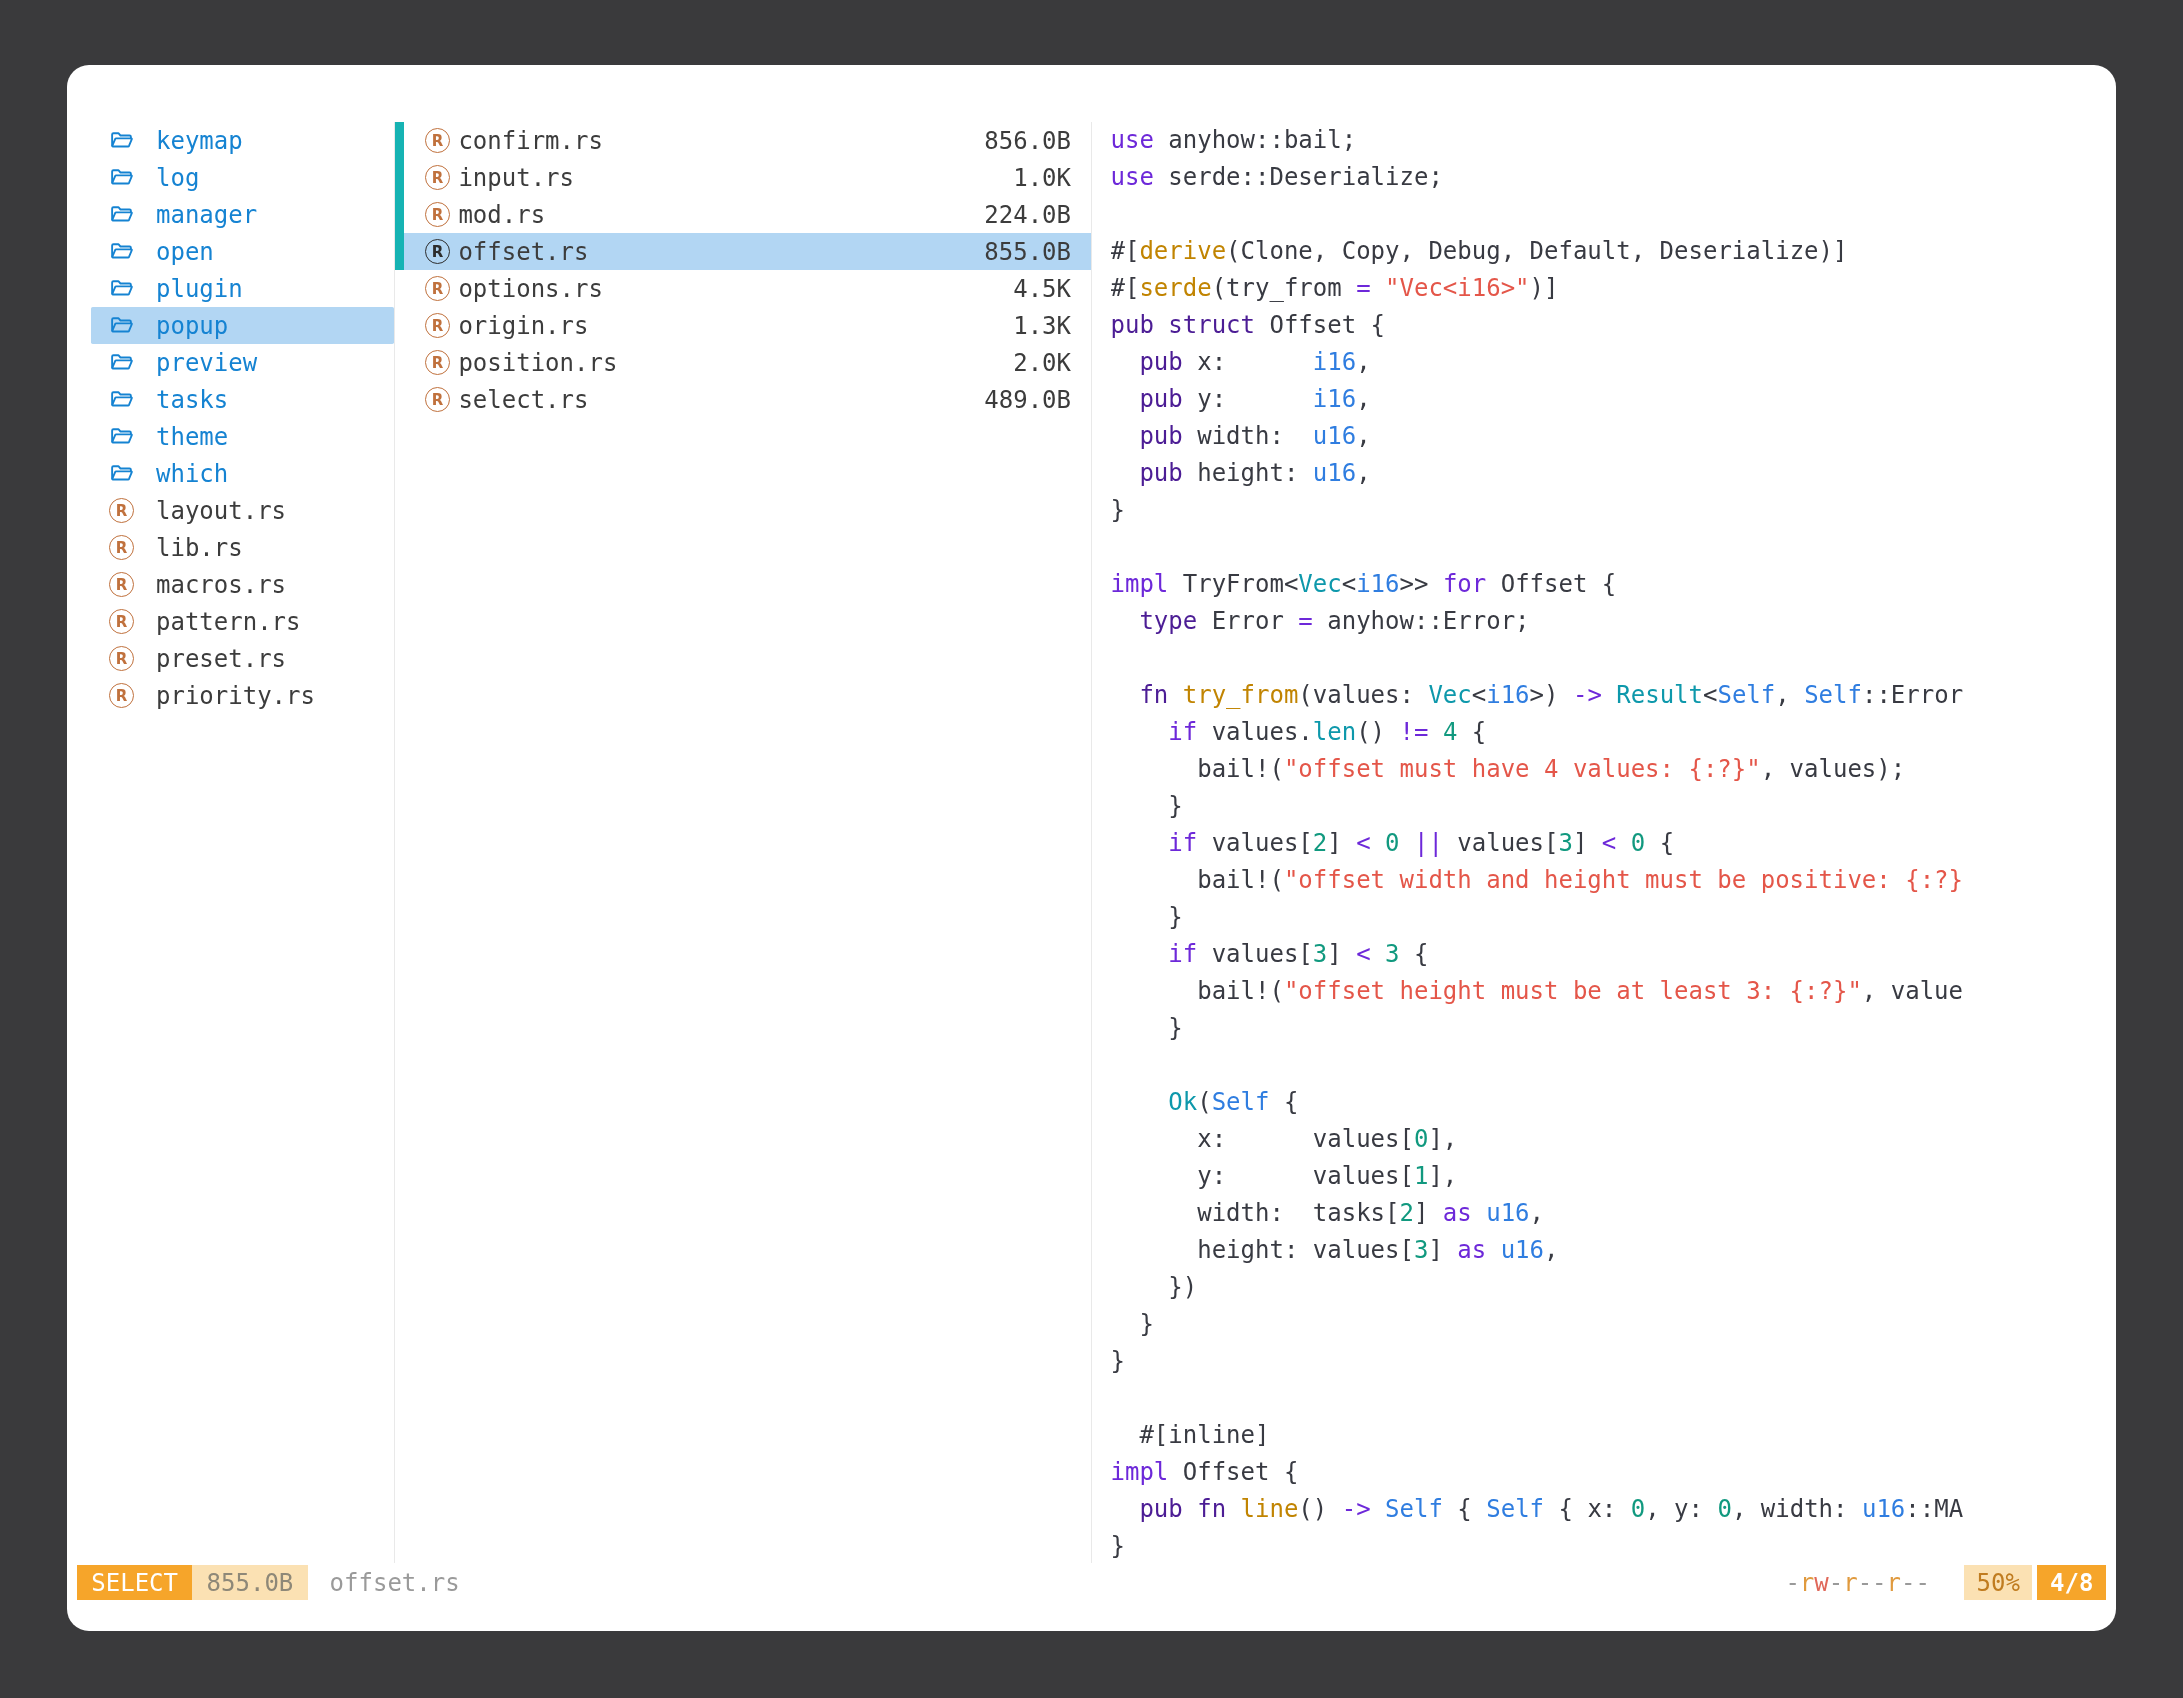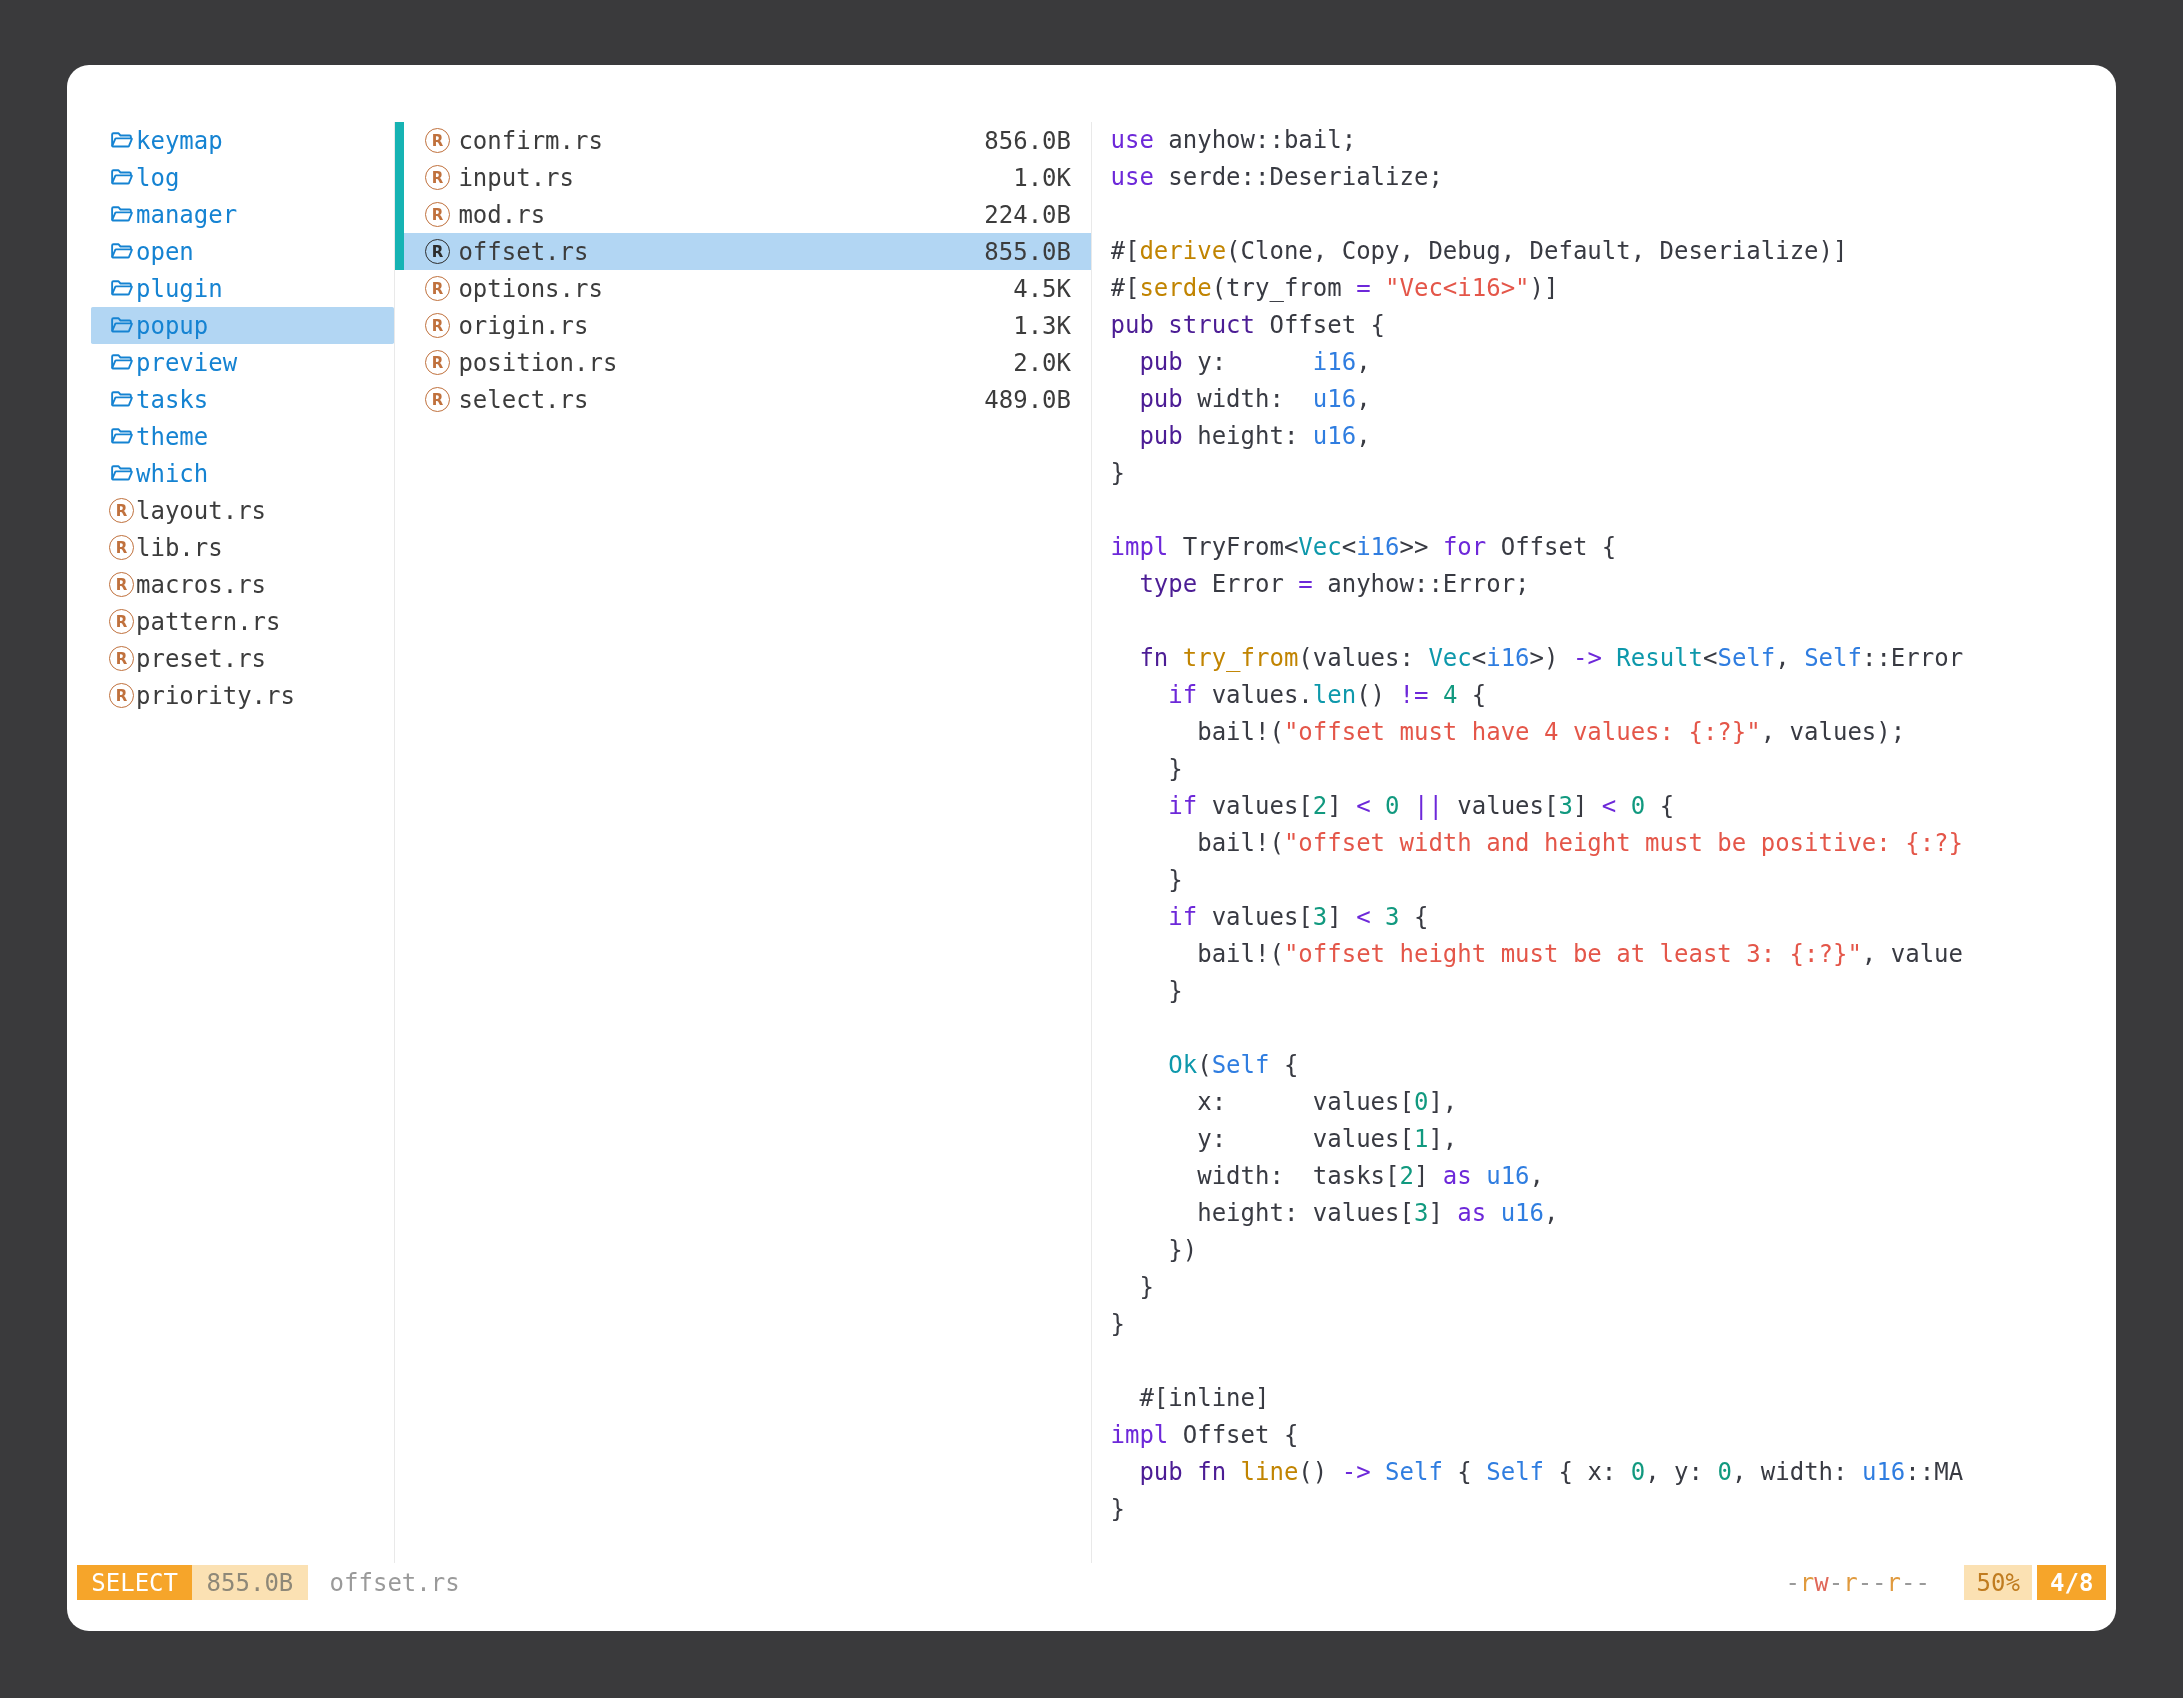--- a/index.html
+++ b/index.html
@@ -4,21 +4,21 @@
 <style>
   *{box-sizing:border-box;margin:0;padding:0}
   html,body{width:2183px;height:1698px}
   body{background:#3a3a3c;font-family:"DejaVu Sans Mono",monospace;font-size:24px;color:#383a42;position:relative;overflow:hidden}
   .window{position:absolute;left:67px;top:65px;width:2049px;height:1566px;background:#ffffff;border-radius:22px;overflow:hidden;display:flex;flex-direction:column}
   .panes{flex:1;display:flex;padding-top:57px;overflow:hidden}
   .pane-left{width:327px;padding-left:23.5px}
   .pane-middle{width:698px;border-left:1.7px solid #e9e9e9;border-right:1.7px solid #e9e9e9;position:relative}
   .pane-right{flex:1;padding-left:18.5px;overflow:hidden}
 
-  .side-item{display:flex;align-items:center;height:37px;padding-left:18.5px;gap:2px;color:#3c3c3c;border-radius:1.7px;cursor:default}
+  .side-item{display:flex;align-items:center;height:37px;padding-left:18.5px;gap:22px;color:#3c3c3c;border-radius:1.7px;cursor:default}
   .side-item .lbl.folder{color:#1583d2}
   .side-item.selected{background:#b2d6f3}
 
   .folder-ic{width:25px;height:25px;color:#1583d2;flex:0 0 auto;display:inline-flex}
   .folder-ic svg{width:25px;height:25px}
   .rust-ic{width:25px;height:25px;border:1.7px solid currentColor;border-radius:50%;display:inline-flex;align-items:center;justify-content:center;color:#c0713d;font-family:"DejaVu Sans",sans-serif;font-weight:bold;font-size:15px;flex:0 0 auto}
 
   .file-row{display:flex;align-items:center;height:37px;padding:0 20px 0 30px;position:relative;gap:8.4px;color:#3c3c3c}
   .file-row.cursor{background:#b2d6f3}
   .file-row.cursor .rust-ic{color:#2d2d2d}
@@ -212,20 +212,21 @@
           <span class="fsize-cell">489.0B</span>
         </div>
       </div>
     <div class="pane-right">
         <div class="code-line"><span class="c-kw">use</span><span class="c-p"> anyhow::bail;</span></div>
         <div class="code-line"><span class="c-kw">use</span><span class="c-p"> serde::Deserialize;</span></div>
         <div class="code-line"></div>
         <div class="code-line"><span class="c-p">#[</span><span class="c-or">derive</span><span class="c-p">(Clone, Copy, Debug, Default, Deserialize)]</span></div>
         <div class="code-line"><span class="c-p">#[</span><span class="c-or">serde</span><span class="c-p">(try_from </span><span class="c-kw">=</span><span class="c-p"> </span><span class="c-str">"Vec&lt;i16&gt;"</span><span class="c-p">)]</span></div>
         <div class="code-line"><span class="c-kb">pub struct</span><span class="c-p"> Offset {</span></div>
+        <div class="code-line"><span class="c-p">  </span><span class="c-kb">pub</span><span class="c-p"> x:      </span><span class="c-bl">i16</span><span class="c-p">,</span></div>
         <div class="code-line"><span class="c-p">  </span><span class="c-kb">pub</span><span class="c-p"> y:      </span><span class="c-bl">i16</span><span class="c-p">,</span></div>
         <div class="code-line"><span class="c-p">  </span><span class="c-kb">pub</span><span class="c-p"> width:  </span><span class="c-bl">u16</span><span class="c-p">,</span></div>
         <div class="code-line"><span class="c-p">  </span><span class="c-kb">pub</span><span class="c-p"> height: </span><span class="c-bl">u16</span><span class="c-p">,</span></div>
         <div class="code-line"><span class="c-p">}</span></div>
         <div class="code-line"></div>
         <div class="code-line"><span class="c-kw">impl</span><span class="c-p"> TryFrom&lt;</span><span class="c-tc">Vec</span><span class="c-p">&lt;</span><span class="c-bl">i16</span><span class="c-p">&gt;&gt; </span><span class="c-kw">for</span><span class="c-p"> Offset {</span></div>
         <div class="code-line"><span class="c-p">  </span><span class="c-kb">type</span><span class="c-p"> Error </span><span class="c-kw">=</span><span class="c-p"> anyhow::Error;</span></div>
         <div class="code-line"></div>
         <div class="code-line"><span class="c-p">  </span><span class="c-kb">fn</span><span class="c-p"> </span><span class="c-or">try_from</span><span class="c-p">(values: </span><span class="c-tc">Vec</span><span class="c-p">&lt;</span><span class="c-bl">i16</span><span class="c-p">&gt;) </span><span class="c-kw">-&gt;</span><span class="c-p"> </span><span class="c-tc">Result</span><span class="c-p">&lt;</span><span class="c-bl">Self</span><span class="c-p">, </span><span class="c-bl">Self</span><span class="c-p">::Error</span></div>
         <div class="code-line"><span class="c-p">    </span><span class="c-kw">if</span><span class="c-p"> values.</span><span class="c-tc">len</span><span class="c-p">() </span><span class="c-kw">!=</span><span class="c-p"> </span><span class="c-gr">4</span><span class="c-p"> {</span></div>

